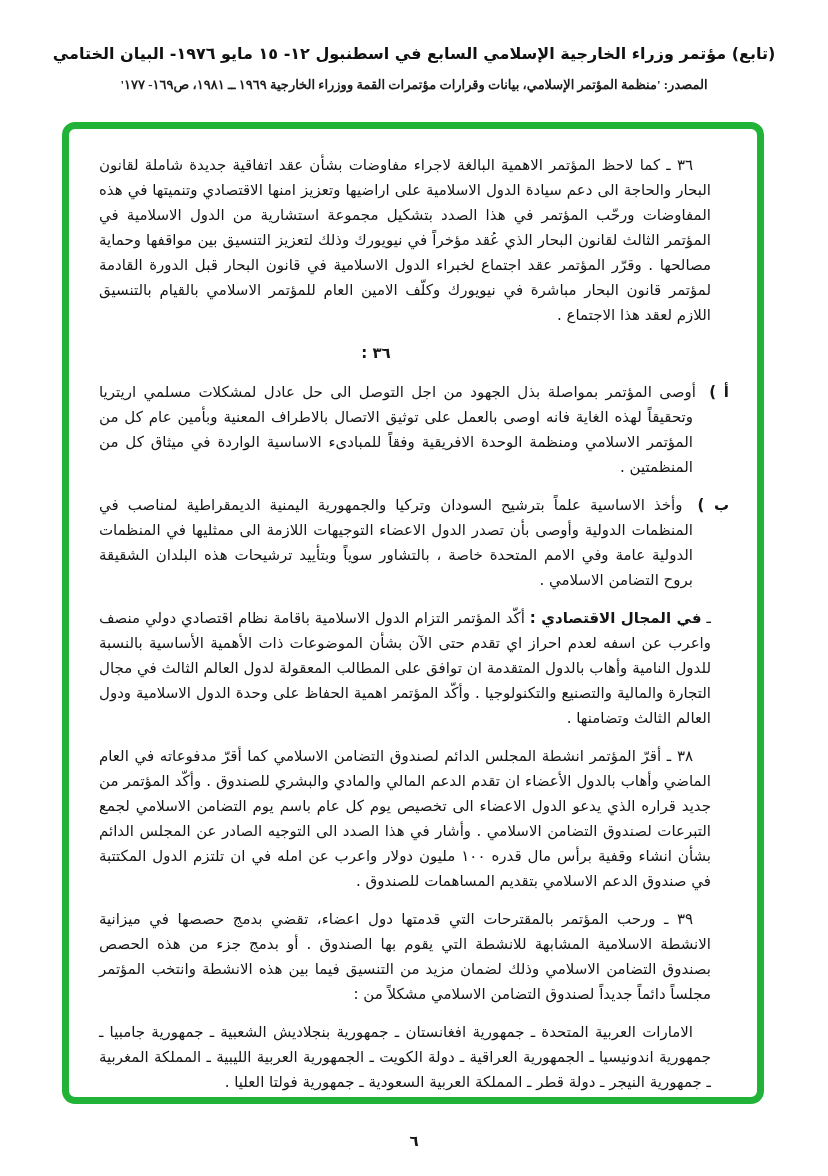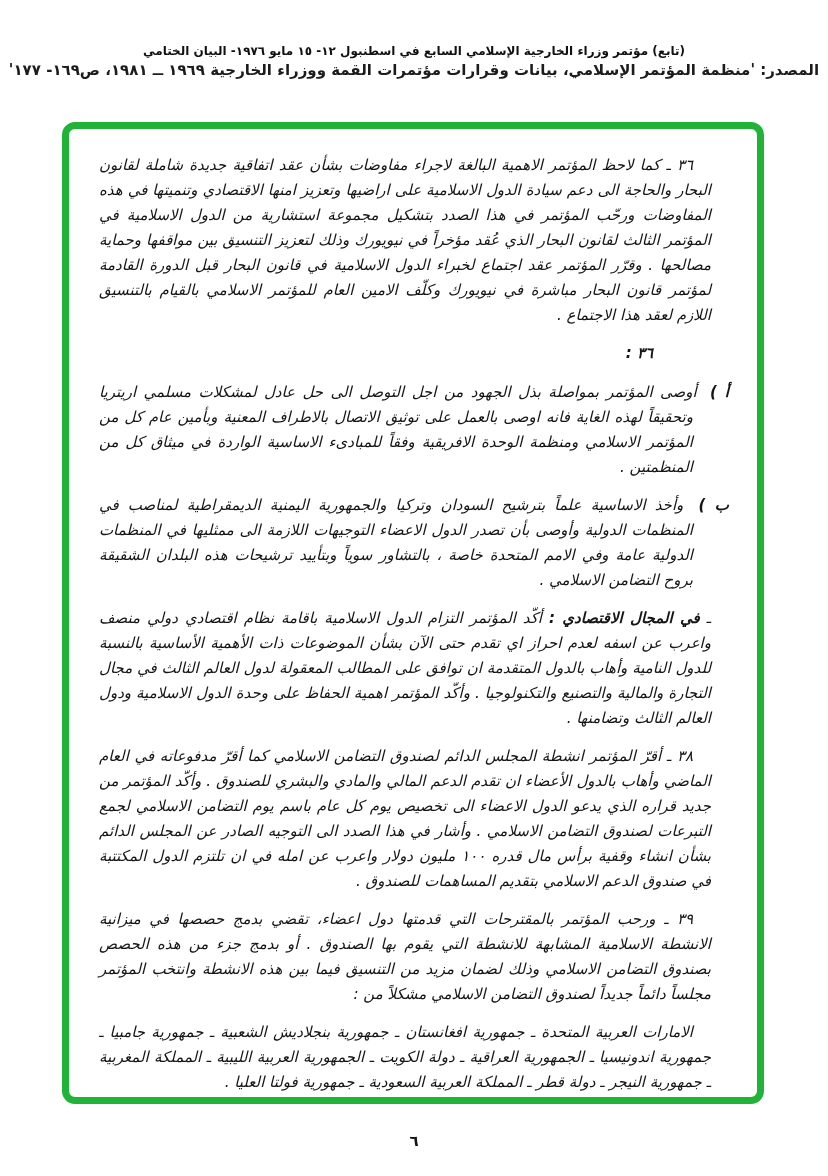--- a/index.html
+++ b/index.html
@@ -16,30 +16,31 @@
     overflow: hidden;
   }
 
   
   .page-header {
     direction: rtl;
     text-align: center;
     padding-top: 44px;
   }
   .header-title {
-    font-size: 12px;
+    font-size: 16px;
     font-weight: bold;
     letter-spacing: 0;
     color: #111;
   }
   .header-source {
-    font-size: 15px;
+    font-size: 13px;
     font-weight: bold;
-    margin-top: 3px;
+    margin-top: 14px;
     color: #1c1c1c;
+    font-family: Liberation Serif, serif;
   }
 
   
   .doc-frame {
     position: absolute;
     left: 62px;
     top: 122px;
     width: 702px;
     height: 982px;
     border: 7px solid #20b337;
@@ -53,30 +54,29 @@
   .doc-content {
     direction: rtl;
     unicode-bidi: embed;
     text-align: justify;
     padding: 24px 46px 0 30px;
     font-size: 15px;
     line-height: 25px;
     height: 100%;
     box-sizing: border-box;
     overflow: hidden;
-    font-style: italic;
   }
   .doc-content p {
     margin: 0 0 13px 0;
   }
   p.para-numbered {
     text-indent: 18px; 
   }
   p.section-marker {
-    text-align: right;
+    text-align: center;
     padding-right: 58px;
     font-weight: bold;
     margin: 2px 0 14px 0;
   }
   p.list-item {
     margin-right: -18px;      
     padding-right: 36px;      
     text-indent: -36px;       
   }
   .item-marker {

